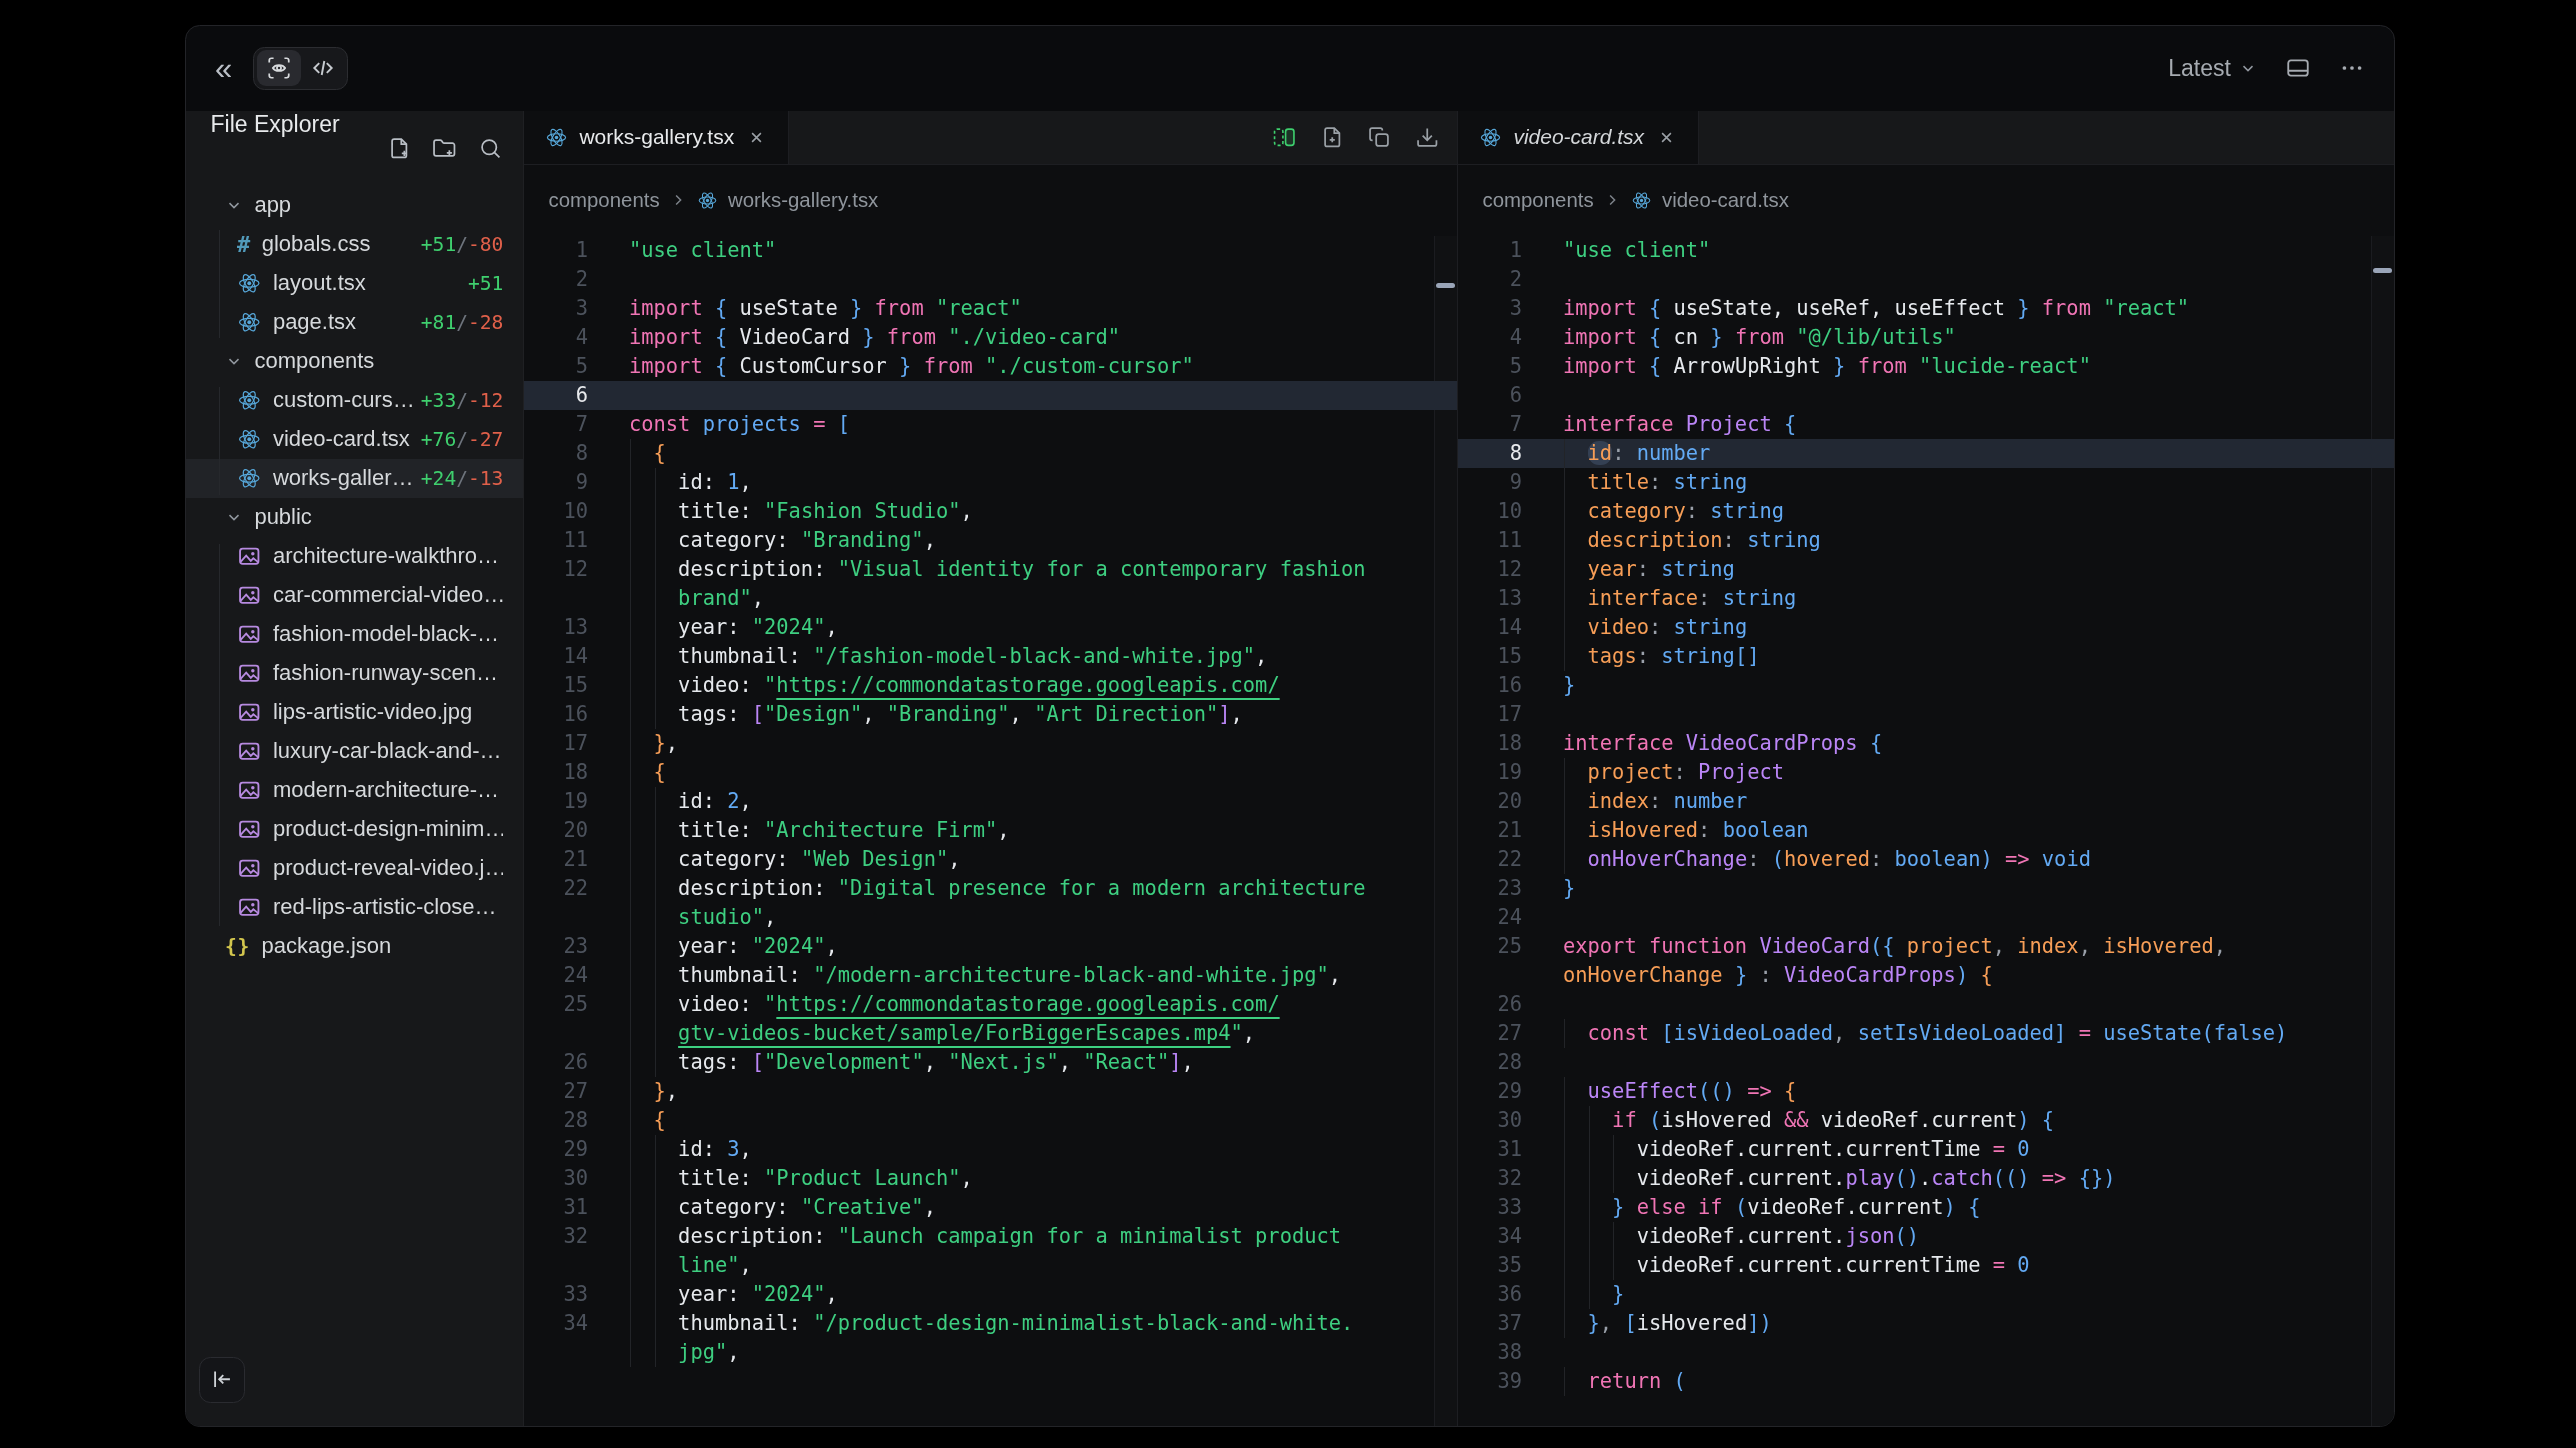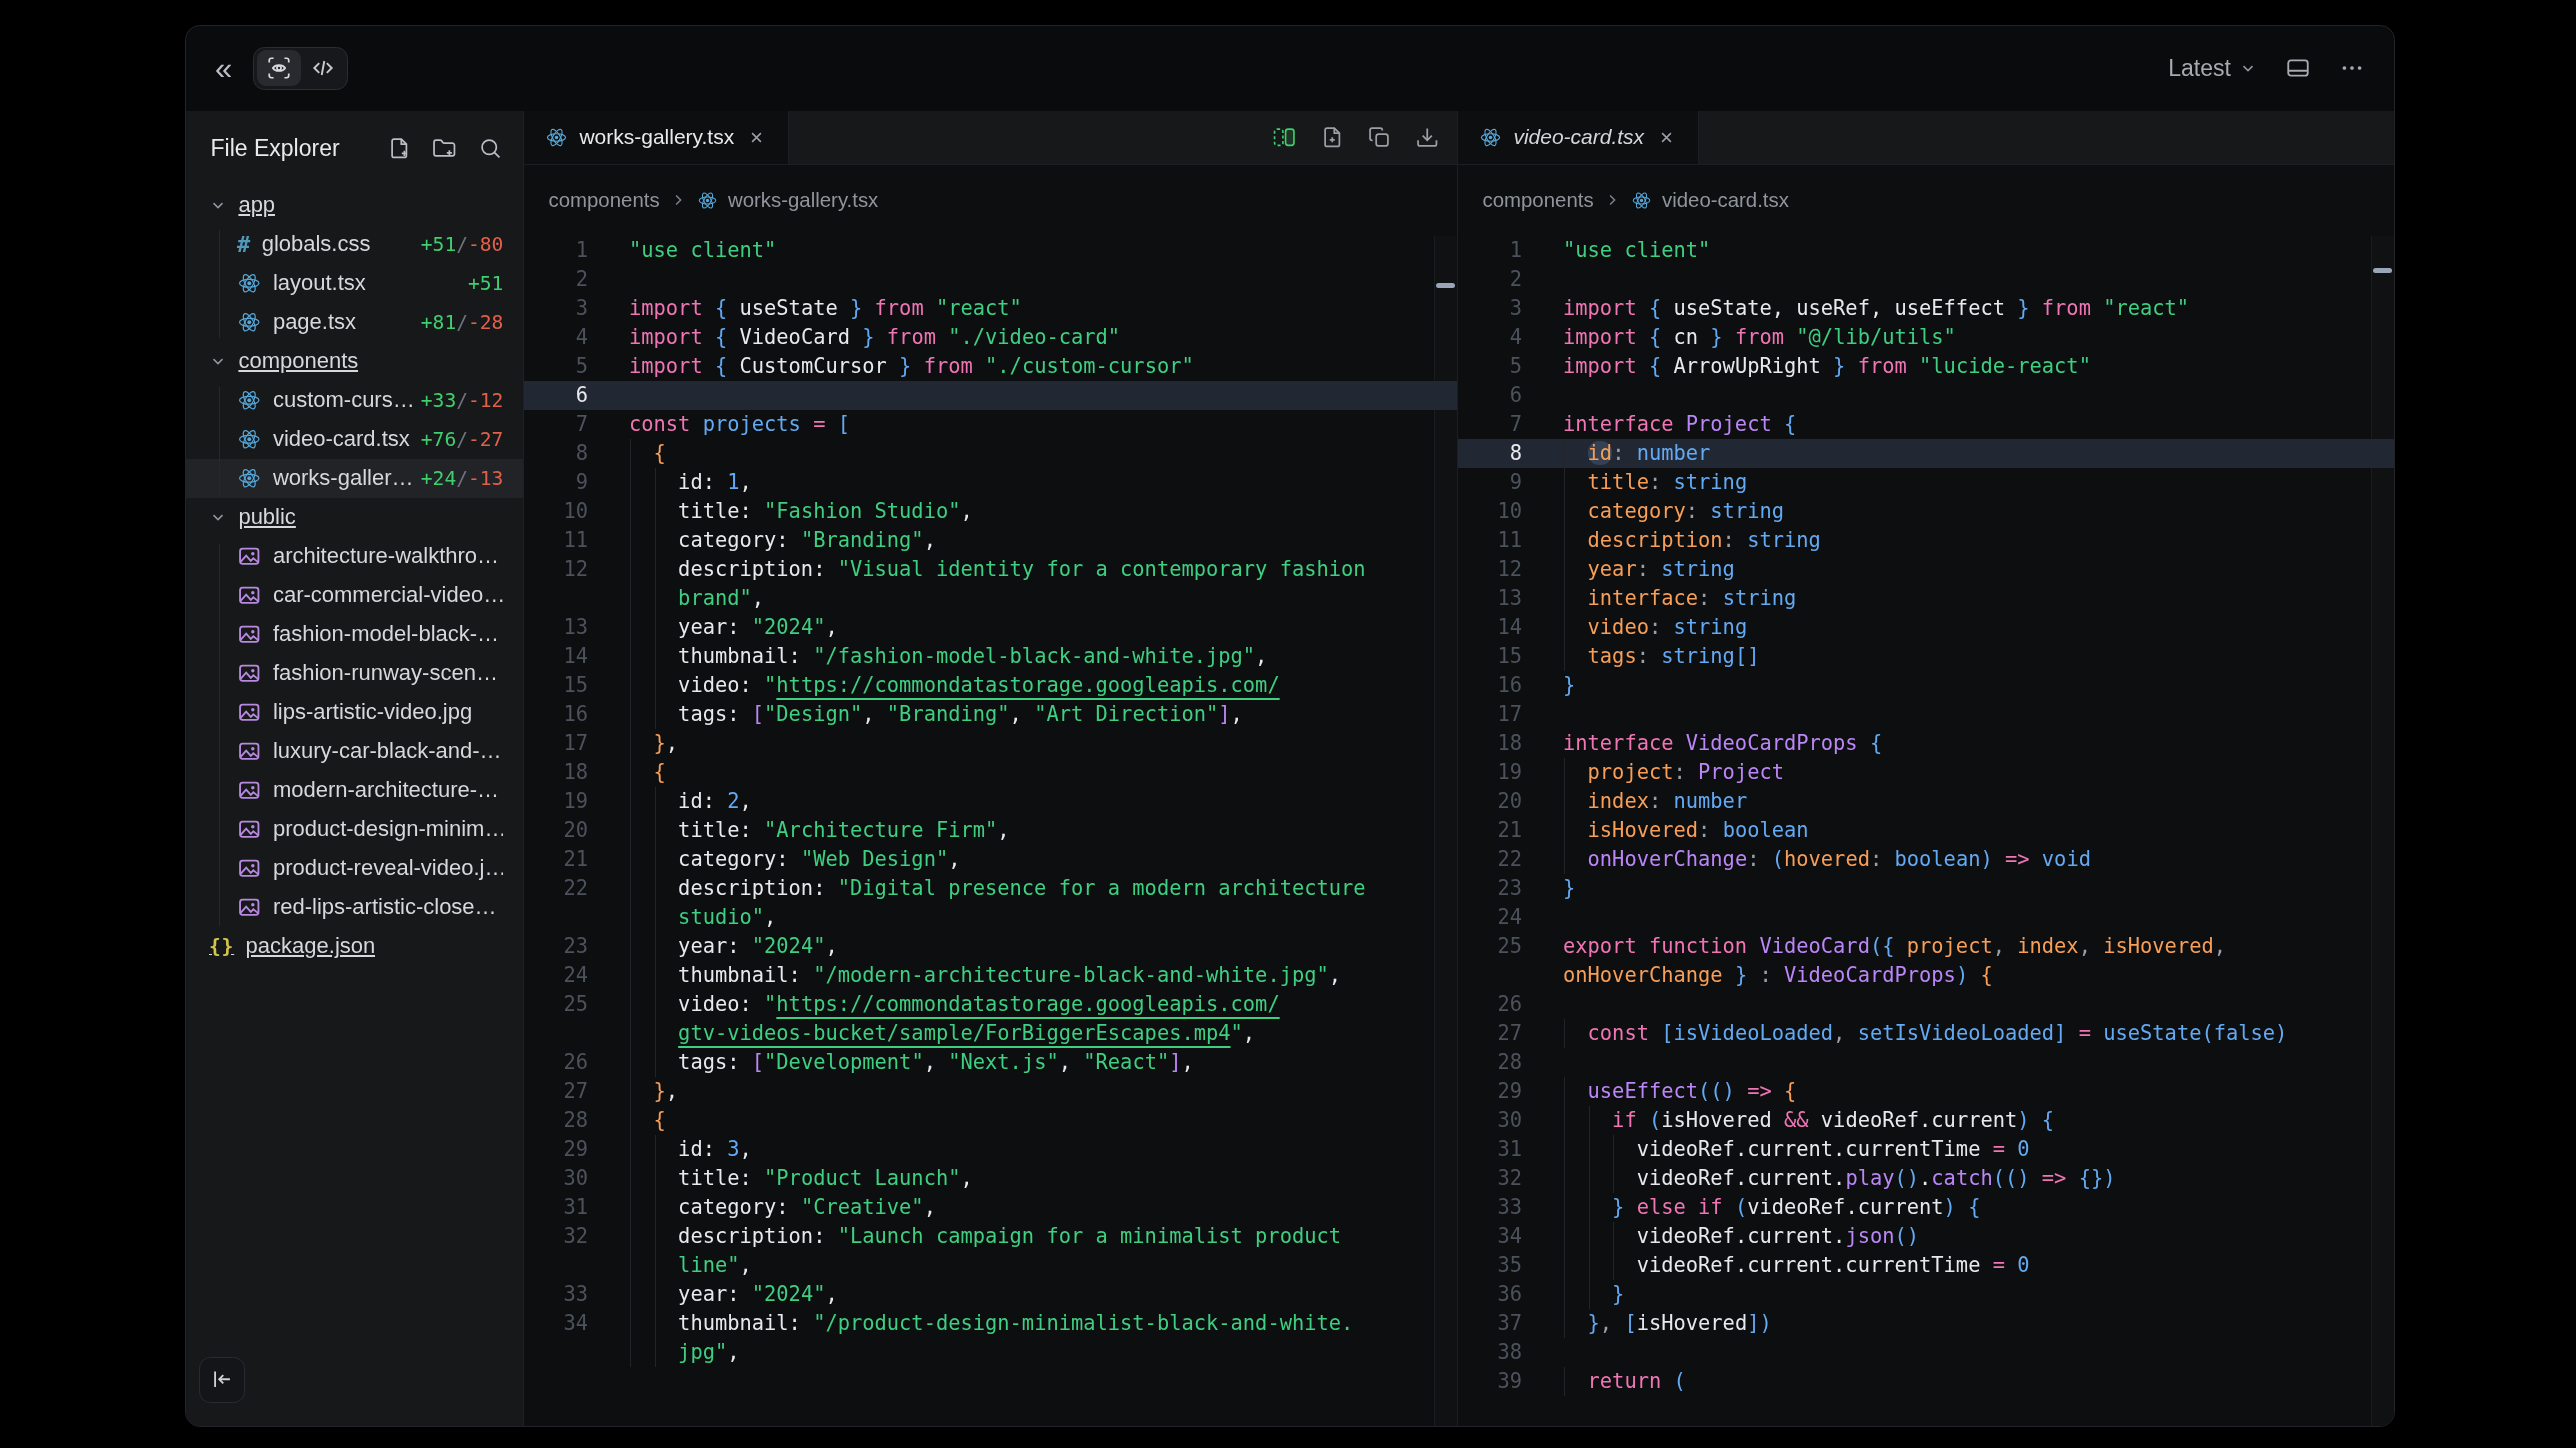--- a/index.html
+++ b/index.html
@@ -15,27 +15,27 @@
   .toggle { display:flex; background:#17181b; border:0.8px solid #2c2d31; border-radius:11.4px; padding:2.5px; }
   .toggle .seg { width:44px; height:36px; display:flex; align-items:center; justify-content:center;
                  border-radius:9px; background:none; border:none; cursor:pointer; }
   .toggle .seg.active { background:#292a2f; }
   .toolbar-right { margin-left:auto; display:flex; align-items:center; gap:28px; }
   .version { display:flex; align-items:center; gap:8.2px; color:#a6abb1; font-size:23px;margin-left:24px; }
   
   .body { flex:1; display:flex; min-height:0; }
   .sidebar { width:338px; flex:none; background:#17181a; border-right:0.8px solid #1f2023;
              display:flex; flex-direction:column; position:relative; }
-  .sb-header { height:75px; flex:none; display:flex; align-items:center; padding:0 21px 0 24.5px; }
+  .sb-header { height:75px; flex:none; display:flex; padding:0 21px 0 24.5px; }
   .sb-title { font-size:23px; color:#e8eaec; }
   .sb-icons { margin-left:auto; display:flex; gap:21px; }
   .tree { position:relative; flex:1; overflow:hidden; }
   .tree-row { height:39px; display:flex; align-items:center; font-size:22px; color:#d6d9dc;
               padding-right:19.6px; cursor:pointer; }
-  .tree-row.lvl0 { padding-left:23px;text-decoration:underline; }
+  .tree-row.lvl0 { padding-left:39px; }
   .tree-row.lvl1 { padding-left:51px; }
   .tree-row.selected { background:#212327; }
   .tree-row .lbl { margin-left:11.4px; white-space:nowrap; overflow:hidden; }
   .stats { margin-left:auto; font-family:"DejaVu Sans Mono",monospace; font-size:19.6px; white-space:nowrap; }
   .stats .add { color:#3fcf6e; } .stats .slash { color:#6e747d; } .stats .del { color:#e0604a; }
   .tree-guide { position:absolute; left:33px; width:0.8px; background:#26282c; }
   .collapse-btn { position:absolute; left:13px; bottom:23px; width:46px; height:46px;
                   border:0.8px solid #2a2b30; border-radius:11.4px; background:#141518;
                   display:flex; align-items:center; justify-content:center; cursor:pointer; }
   

